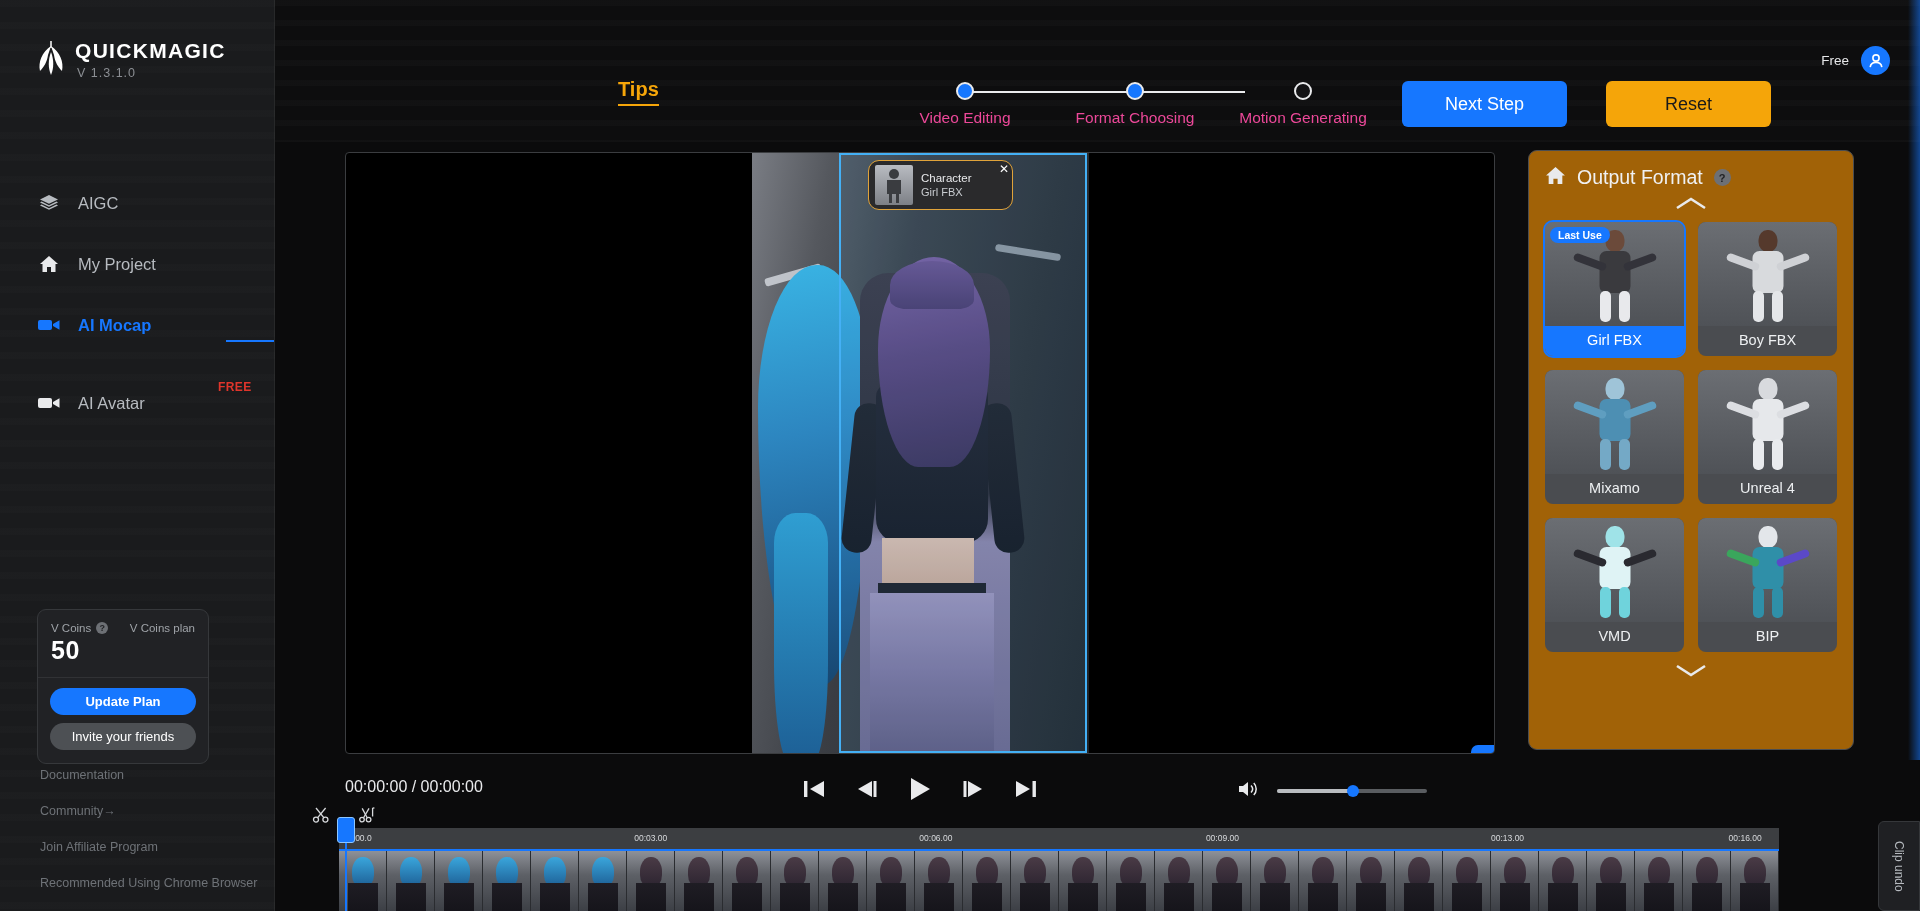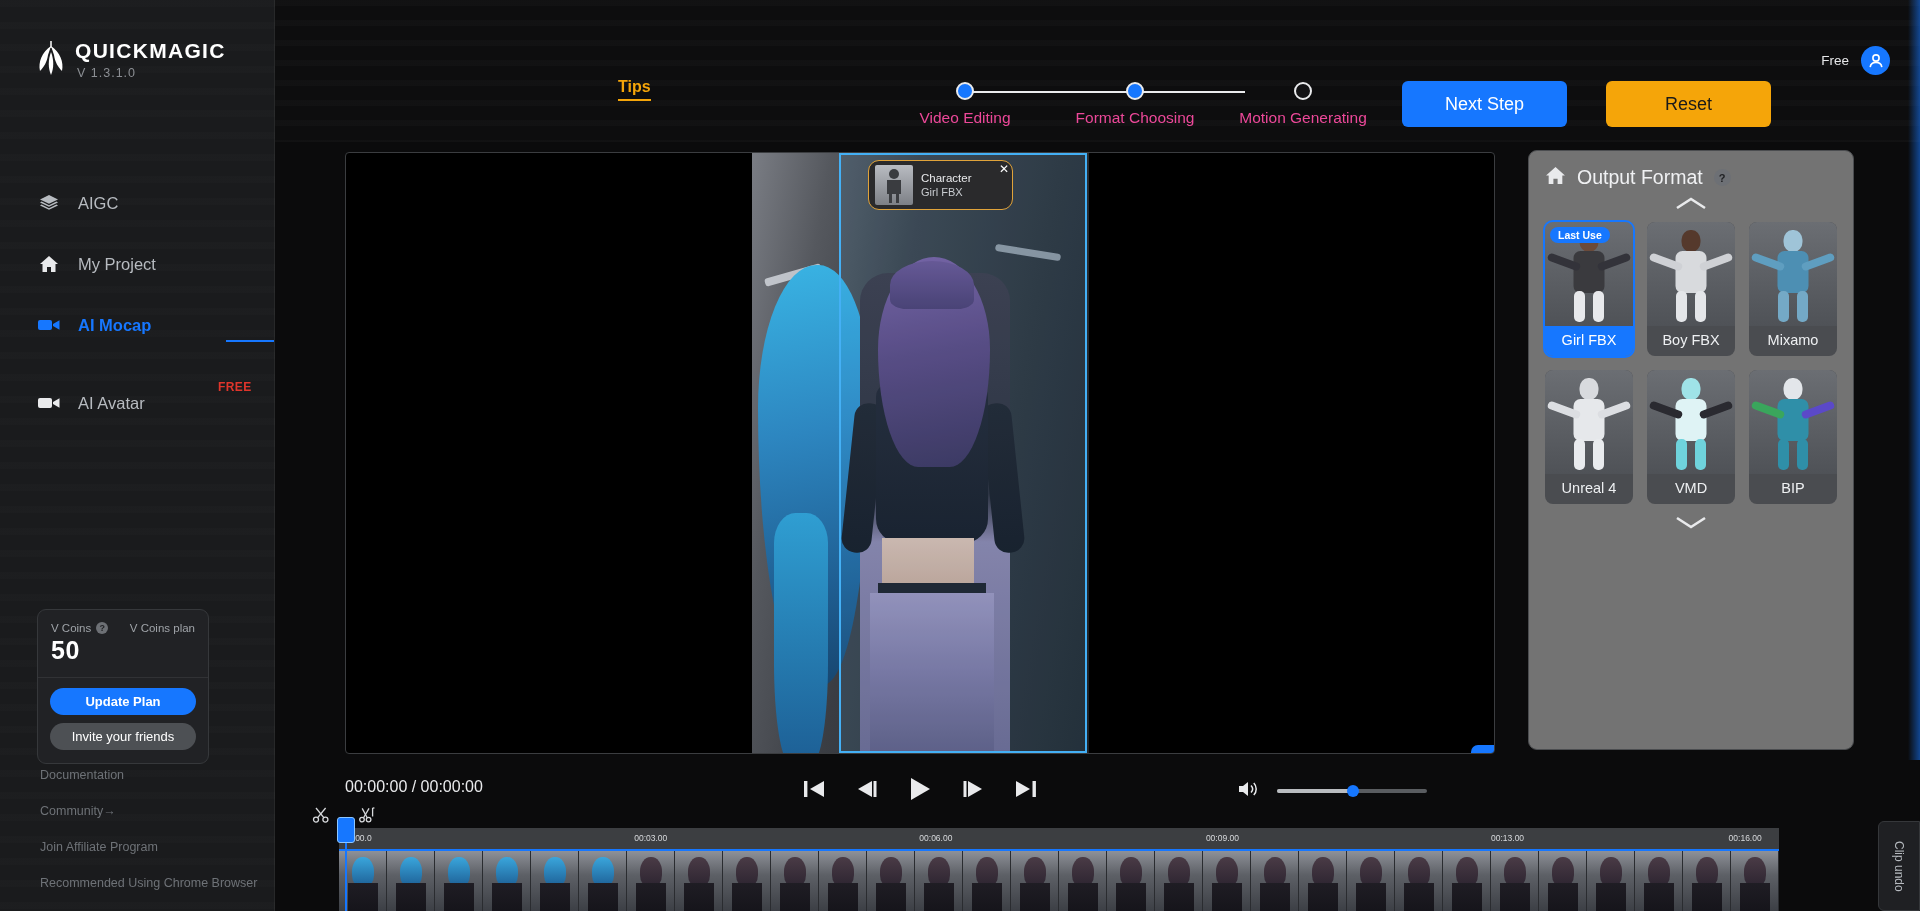--- a/index.html
+++ b/index.html
@@ -55,21 +55,21 @@
   .btn-invite { background: #4d5054; color: #fff; font-size: 13px; text-align: center;
                 border-radius: 14px; padding: 6px 0; cursor: pointer; border: none; font-family: inherit; }
 
   .footer-links { position: absolute; left: 40px; bottom: 21px; display: flex; flex-direction: column; gap: 22px; }
   .footer-links a { color: #6e7277; font-size: 12.5px; text-decoration: none; cursor: pointer; white-space: nowrap; }
 
   
   .topbar { position: absolute; left: 275px; top: 0; right: 0; height: 142px; background: #0d0d0e; }
   .topbar-stripes { position:absolute; inset:0; pointer-events:none;
     background: repeating-linear-gradient(180deg, rgba(255,255,255,0.018) 0 6px, rgba(0,0,0,0) 6px 20px); }
-  .tips { position: absolute; left: 343px; top: 78px; color: #f5a509; font-size: 16px; font-weight: 700;
+  .tips { position: absolute; left: 343px; top: 78px; color: #f5a509; font-size: 20px; font-weight: 700;
           border-bottom: 2px solid #f5a509; padding-bottom: 3px; cursor: pointer; }
 
   .stepper { position: absolute; left: 620px; top: 78px; width: 420px; height: 60px; }
   .step-line { position: absolute; top: 13px; left: 70px; width: 280px; height: 2px; background: #e9eaec; }
   .step { position: absolute; top: 0; width: 140px; margin-left: -70px; text-align: center; cursor: pointer; }
   .step-dot { width: 18px; height: 18px; border-radius: 50%; margin: 4px auto 0; background: #121214;
               border: 2px solid #e9eaec; position: relative; z-index: 2; }
   .step.done .step-dot { background: #1677ff; border-color: #e9eaec; }
   .step-label { color: #ec4899; font-size: 15.5px; margin-top: 9px; white-space: nowrap; }
 
@@ -177,28 +177,28 @@
     border: 1px solid #8dc6ff; border-radius: 3px; cursor: grab; }
 
   .clip-undo { position: absolute; right: 0; top: 821px; width: 42px; height: 90px; background: #1f2023;
     border: 1px solid #35373a; border-radius: 6px 0 0 6px; display: flex; align-items: center;
     justify-content: center; cursor: pointer; }
   .clip-undo span { color: #b7bbc0; font-size: 12px; writing-mode: vertical-rl; }
 
   
   .rpanel {
     position: absolute; left: 1528px; top: 150px; width: 326px; height: 600px;
-    background: #737373; border: 1px solid #4b4d50; border-radius: 9px; padding: 14px 16px;
+    background: #a16207; border: 1px solid #4b4d50; border-radius: 9px; padding: 14px 16px;
   }
   .rp-head { display: flex; align-items: center; gap: 11px; }
   .rp-title { color: #f0f1f3; font-size: 19.5px; }
   .rp-q { width: 17px; height: 17px; border-radius: 50%; background: #6d7075; color: #1f2023;
           font-size: 11px; font-weight: 700; display: flex; align-items: center; justify-content: center; cursor: pointer; }
   .chev { display: flex; justify-content: center; margin-top: 5px; cursor: pointer; }
-  .fmt-grid { display: grid; grid-template-columns: 1fr 1fr 1fr; gap: 14px; margin-top: 10px; }
+  .fmt-grid { display: grid; grid-template-columns: 1fr 1fr; gap: 14px; margin-top: 10px; }
   .fmt-card { border-radius: 8px; overflow: hidden; background: #4a4c50; cursor: pointer; position: relative; }
   .fmt-card.sel { background: #1677ff; outline: 2px solid #1677ff; }
   .fmt-thumb { height: 104px; position: relative; overflow: hidden;
     background: linear-gradient(180deg,#6b6e73,#4f5257); }
   .fmt-name { text-align: center; color: #eef0f2; font-size: 14.5px; padding: 6px 0 8px; }
   .fmt-card.sel .fmt-name { color: #fff; }
   .last-use { position: absolute; left: 5px; top: 5px; background: #1677ff; color: #fff; font-size: 10.5px;
     font-weight: 700; border-radius: 9px; padding: 2px 8px; z-index: 2; }
   
   .mq { position:absolute; left:50%; top:8px; transform:translateX(-50%); width:88px; height:92px; }

